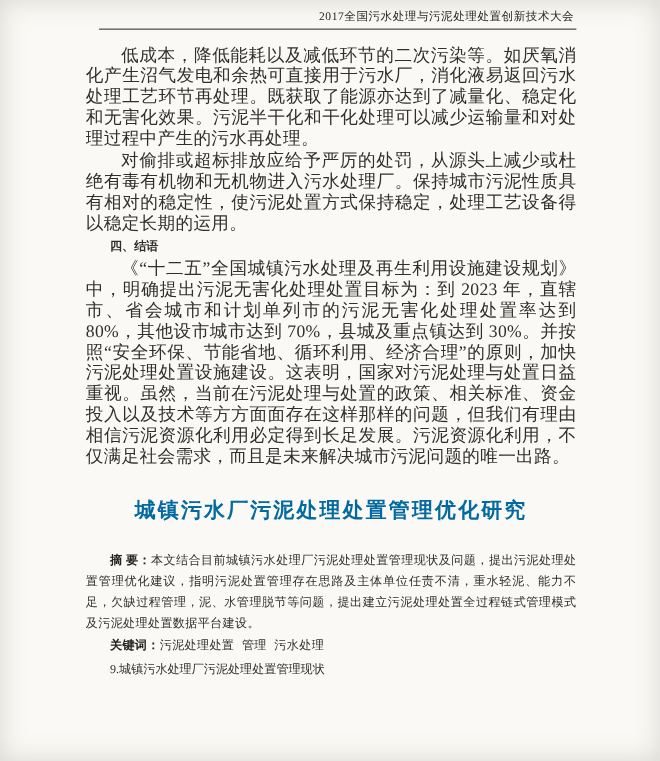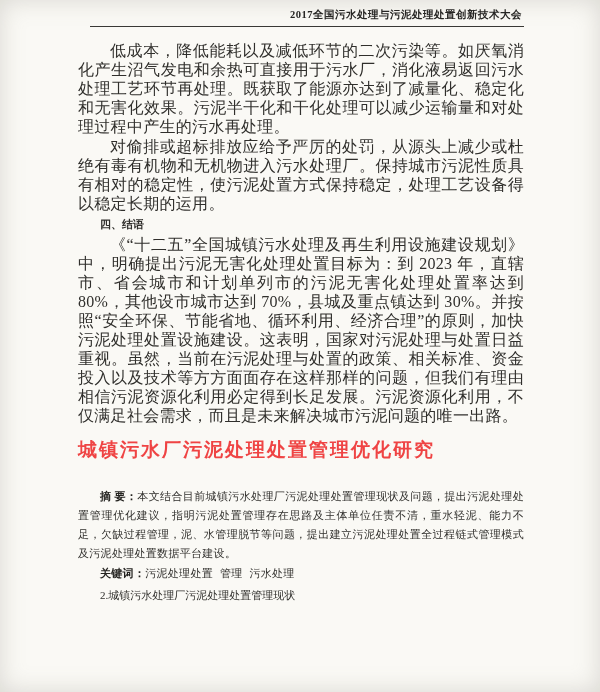--- a/index.html
+++ b/index.html
@@ -16,21 +16,21 @@
     background: #faf9f5;
     color: #2b2a28;
     box-shadow: inset 0 0 24px rgba(120,115,105,0.25);
     overflow: hidden;
     box-sizing: border-box;
     padding: 6px 76px 0 78px;
   }
   .conf-header {
     text-align: right;
     font-size: 10.5px;
-    font-weight: bold;
+    font-weight: normal;
     letter-spacing: 0.5px;
     padding: 2px 2px 4px 2px;
     border-bottom: 1.5px solid #3a3936;
     margin: 0 0 14px 12px;
     color: #262523;
   }
   .para {
     font-size: 16px;
     line-height: 19px;
     text-align: justify;
@@ -42,26 +42,26 @@
   .para + .para { margin-top: 1px; }
   .conclusion-heading {
     font-size: 11px;
     line-height: 19px;
     text-indent: 2em;
     margin: 2px 0 1px 0;
     font-weight: bold;
     color: #302f2c;
   }
   .article-title {
-    text-align: left;
+    text-align: center;
     font-size: 19px;
     font-weight: bold;
     letter-spacing: 2px;
-    margin: 12px 0 24px 0;
-    color: #ef4444;
+    margin: 26px 0 24px 0;
+    color: #0369a1;
   }
   .abstract-para, .keywords-para {
     font-size: 11px;
     line-height: 19px;
     text-align: justify;
     text-indent: 2em;
     margin: 0;
     letter-spacing: 0.3px;
     color: #302f2c;
   }
@@ -98,15 +98,15 @@
 
   <p class="abstract-para">
     <span class="bold-label">摘 要：</span><span>本文结合目前城镇污水处理厂污泥处理处置管理现状及问题，提出污泥处理处置管理优化建议，指明污泥处置管理存在思路及主体单位任责不清，重水轻泥、能力不足，欠缺过程管理，泥、水管理脱节等问题，提出建立污泥处理处置全过程链式管理模式及污泥处理处置数据平台建设。</span>
   </p>
 
   <p class="keywords-para">
     <span class="bold-label">关键词：</span><span>污泥处理处置 管理 污水处理</span>
   </p>
 
 
-  <div class="section-heading">2.城镇污水处理厂污泥处理处置管理现状</div>
+  <div class="section-heading">9.城镇污水处理厂污泥处理处置管理现状</div>
 
 </div>
 
 </body></html>

